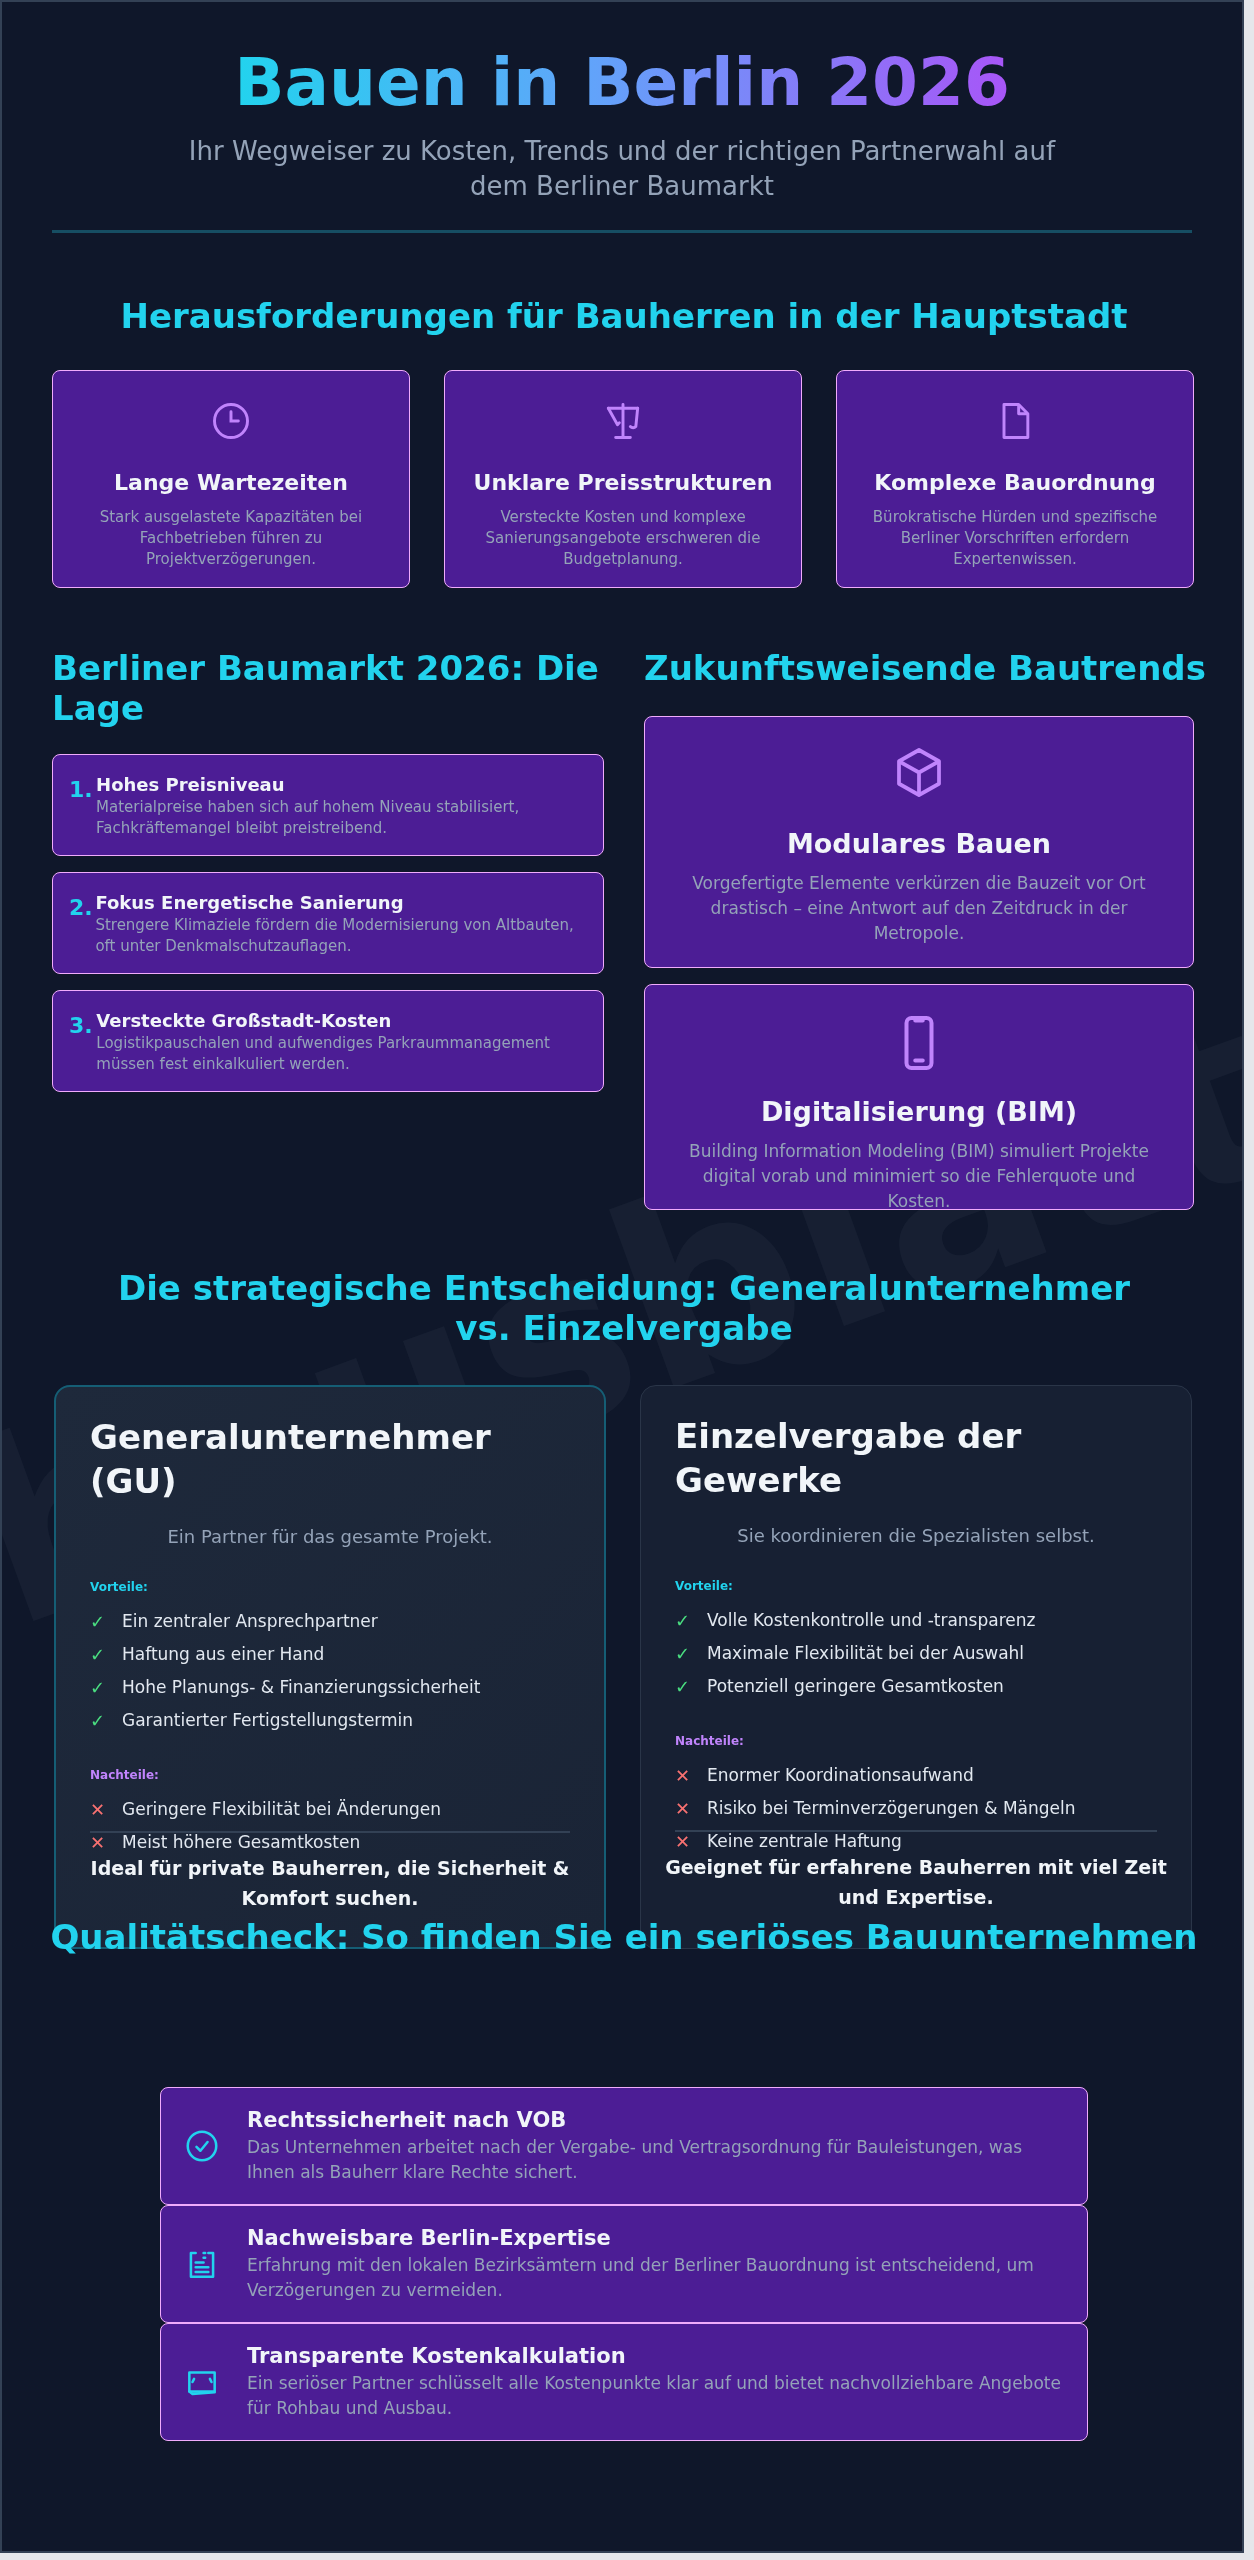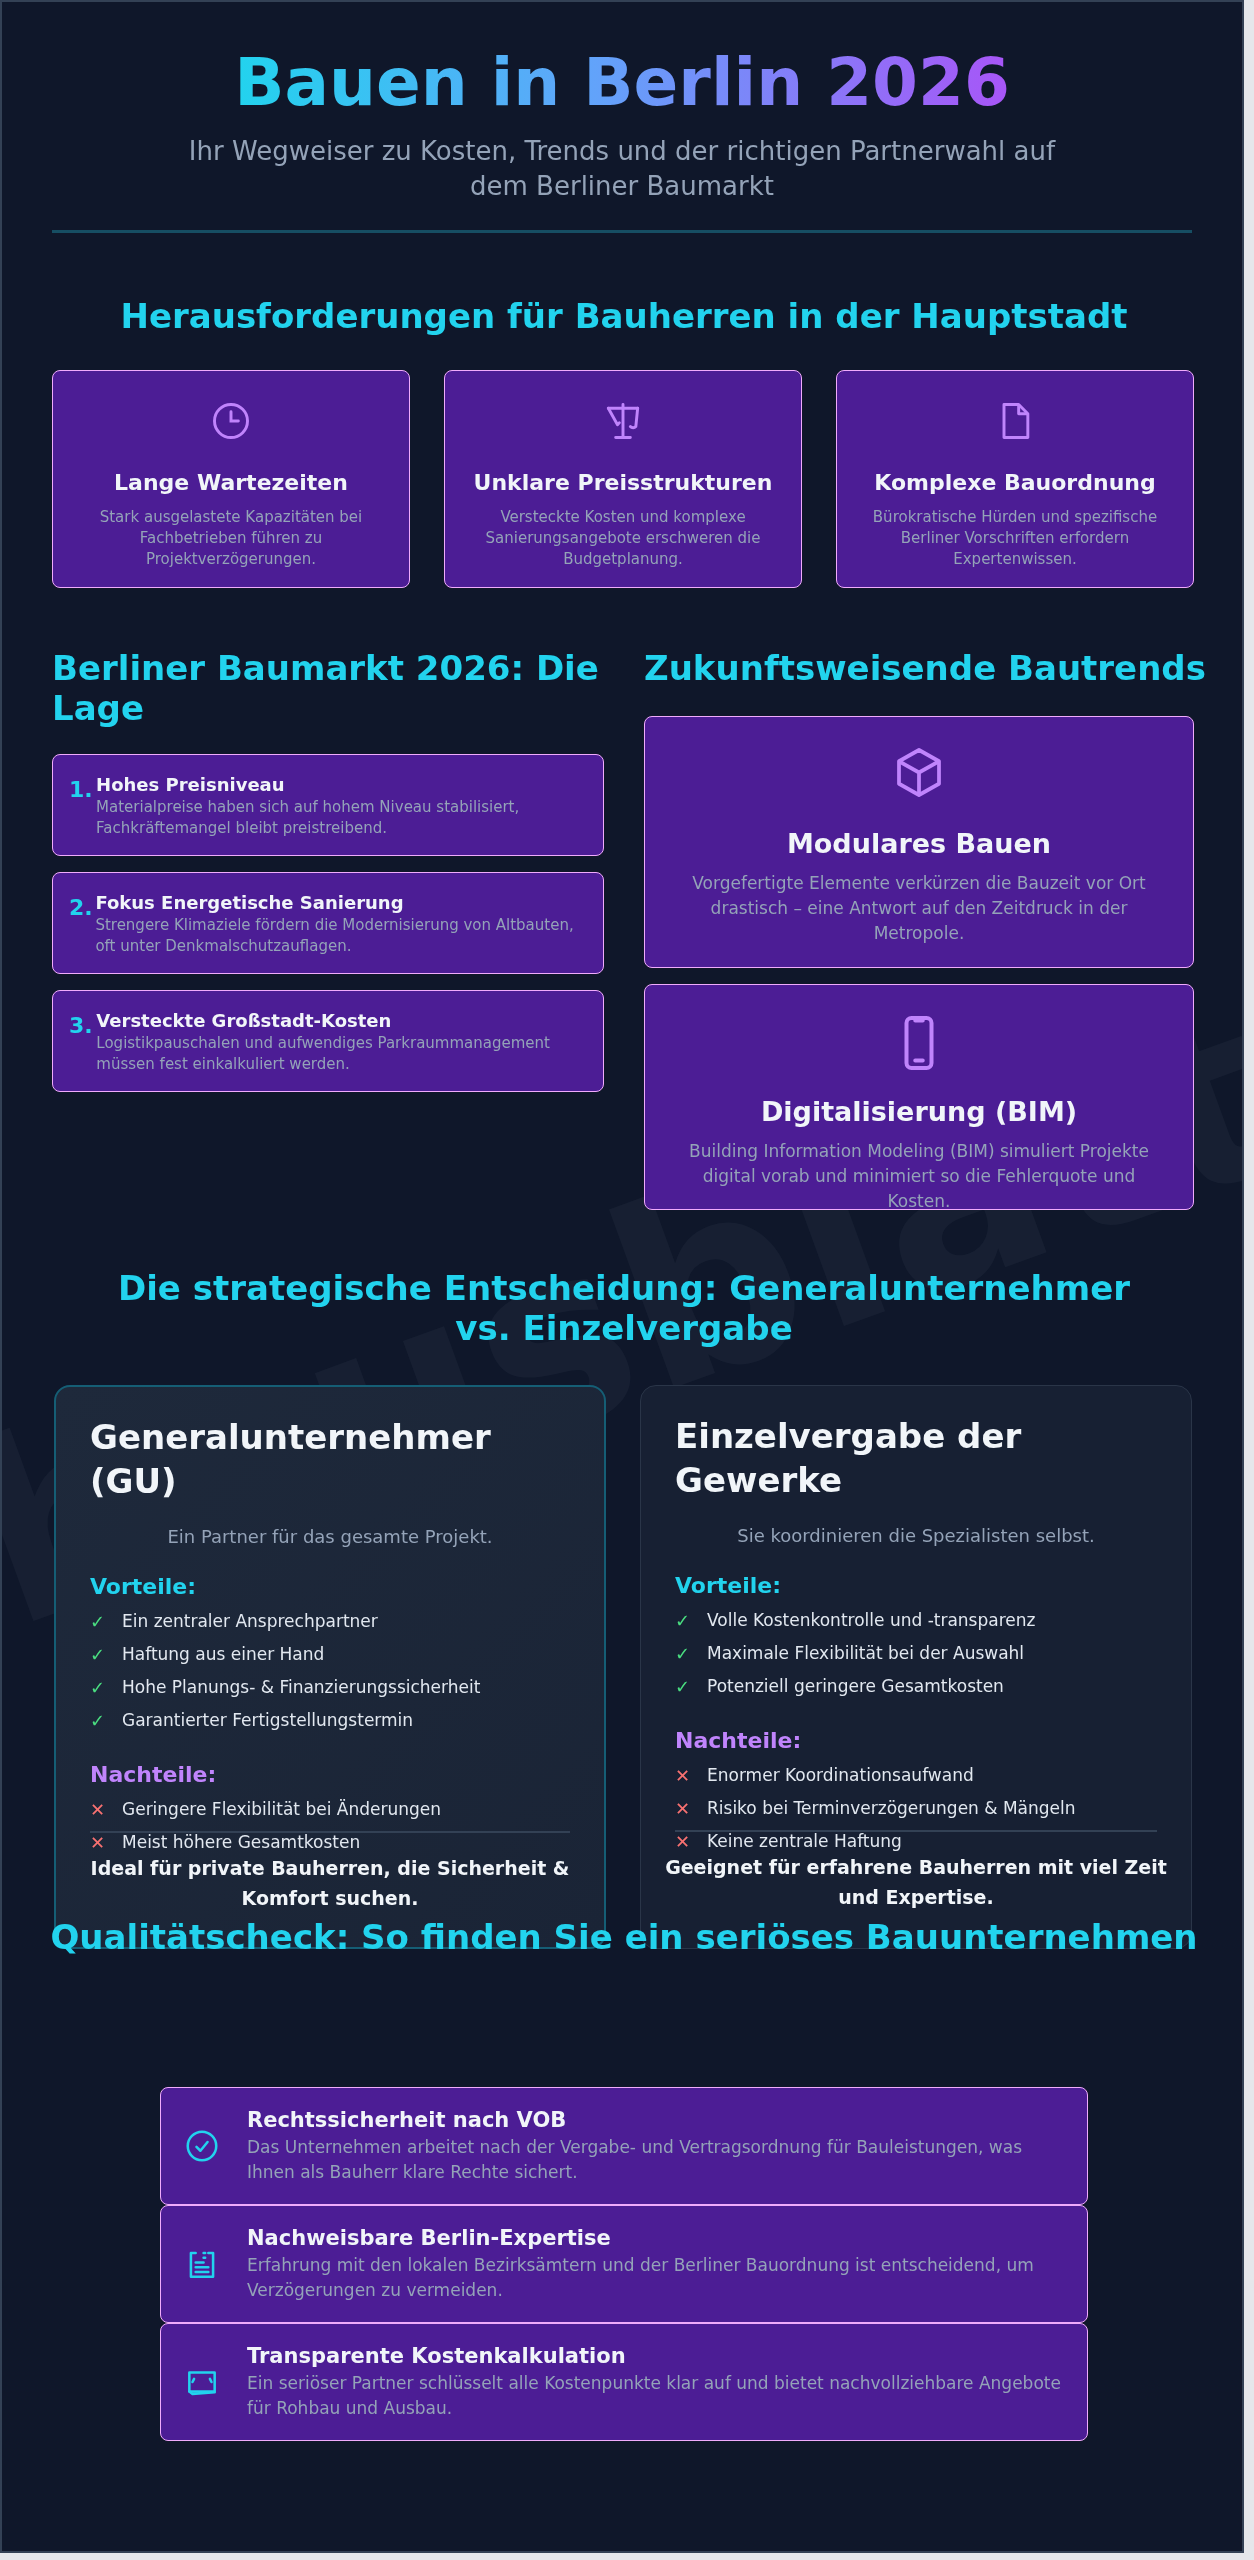--- a/index.html
+++ b/index.html
@@ -54,21 +54,21 @@
   .trends p { color: #94a3b8; font-size: 17px; line-height: 25px; margin: 10px 24px 0; }
 
   .decision-title { position: absolute; top: 1266px; left: 100px; width: 1044px; line-height: 40px; text-align: center; }
 
   .compare { position: absolute; top: 1383px; left: 52px; width: 1140px; display: flex; gap: 34px; }
   .ccard { width: 552px; height: 564px; border-radius: 16px; padding: 28px 34px 0; position: relative; }
   .ccard.gu { background: linear-gradient(135deg, #1e293b 0%, #1a2436 100%); border: 2px solid #155e75; }
   .ccard.ev { background: #172033; border: 1px solid #2a3548; }
   .ccard h3 { color: #f1f5f9; font-size: 34px; text-align: left; line-height: 44px; }
   .ccard .sub { color: #94a3b8; font-size: 18px; text-align: center; margin-top: 22px; line-height: 24px; }
-  .ccard .lbl { font-weight: bold; font-size: 22px; margin-top: 26px; line-height: 24px; }
+  .ccard .lbl { font-weight: bold; font-size: 12px; margin-top: 26px; line-height: 24px; }
   .ccard .lbl.pro { color: #22d3ee; }
   .ccard .lbl.con { color: #c084fc; }
   .ccard ul { list-style: none; margin-top: 6px; }
   .ccard li { color: #e2e8f0; font-size: 17px; line-height: 33px; display: flex; align-items: center; }
   .ccard li .mk { width: 32px; font-size: 18px; }
   .ccard li .mk.ok { color: #4ade80; }
   .ccard li .mk.no { color: #f87171; }
   .ccard .sep { position: absolute; left: 34px; right: 34px; top: 444px; height: 2px; background: #334155; }
   .ccard .foot { position: absolute; left: 20px; right: 20px; top: 466px; color: #f1f5f9; font-weight: bold; font-size: 19px; line-height: 30px; text-align: center; }
 

